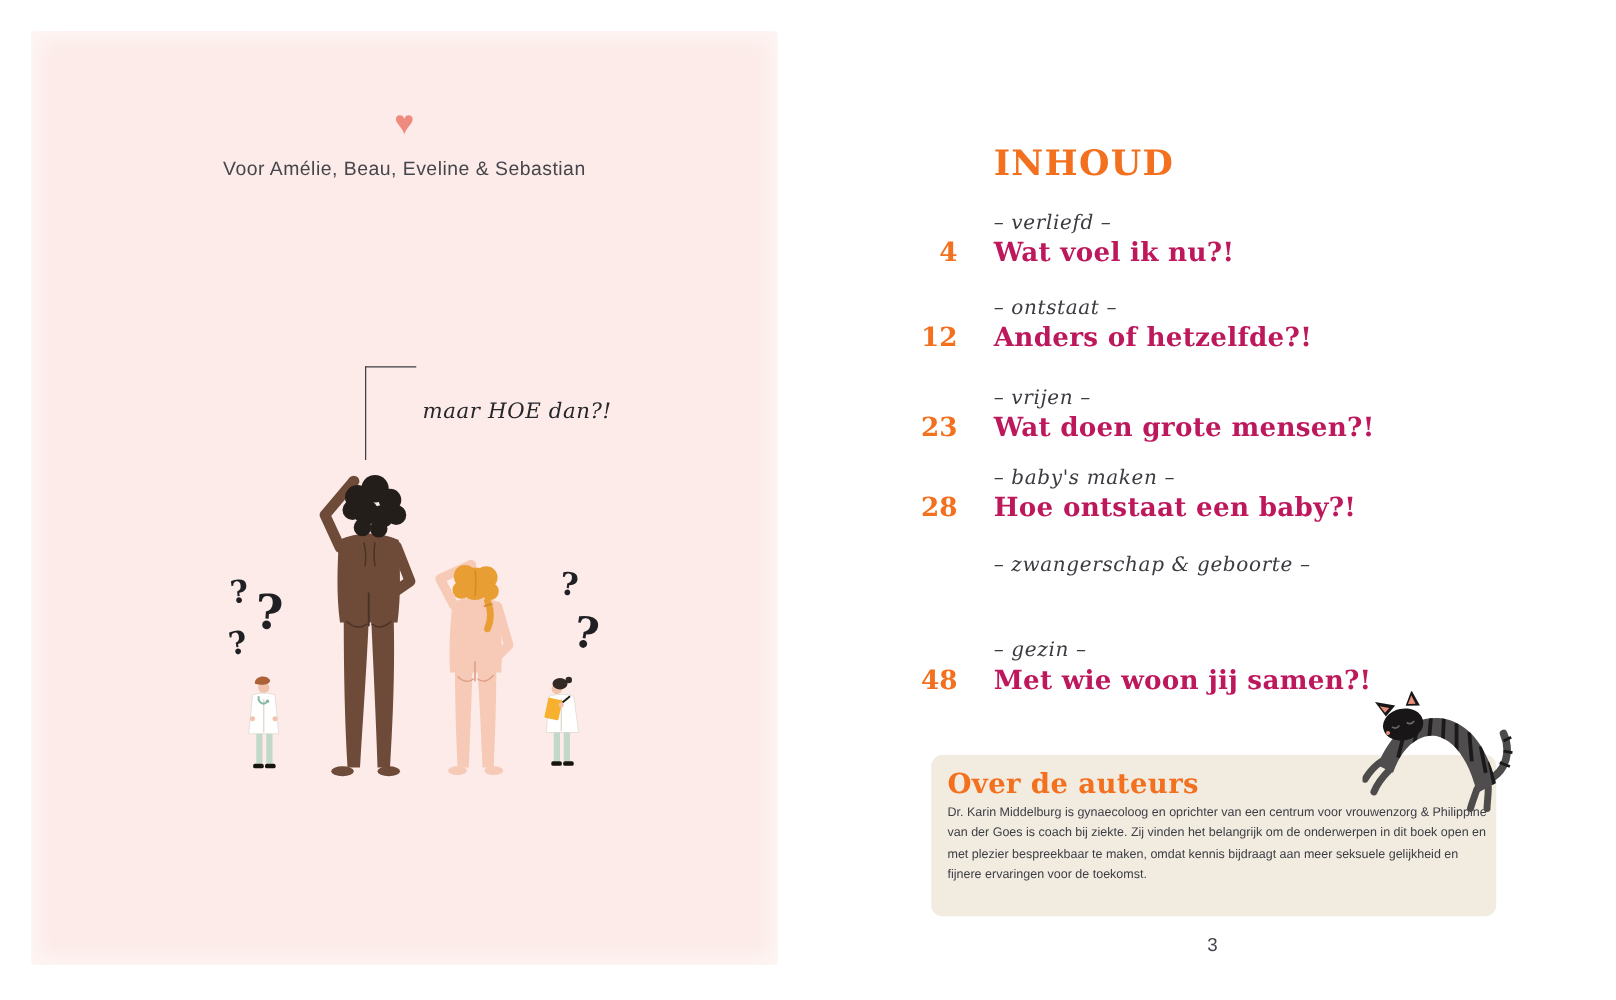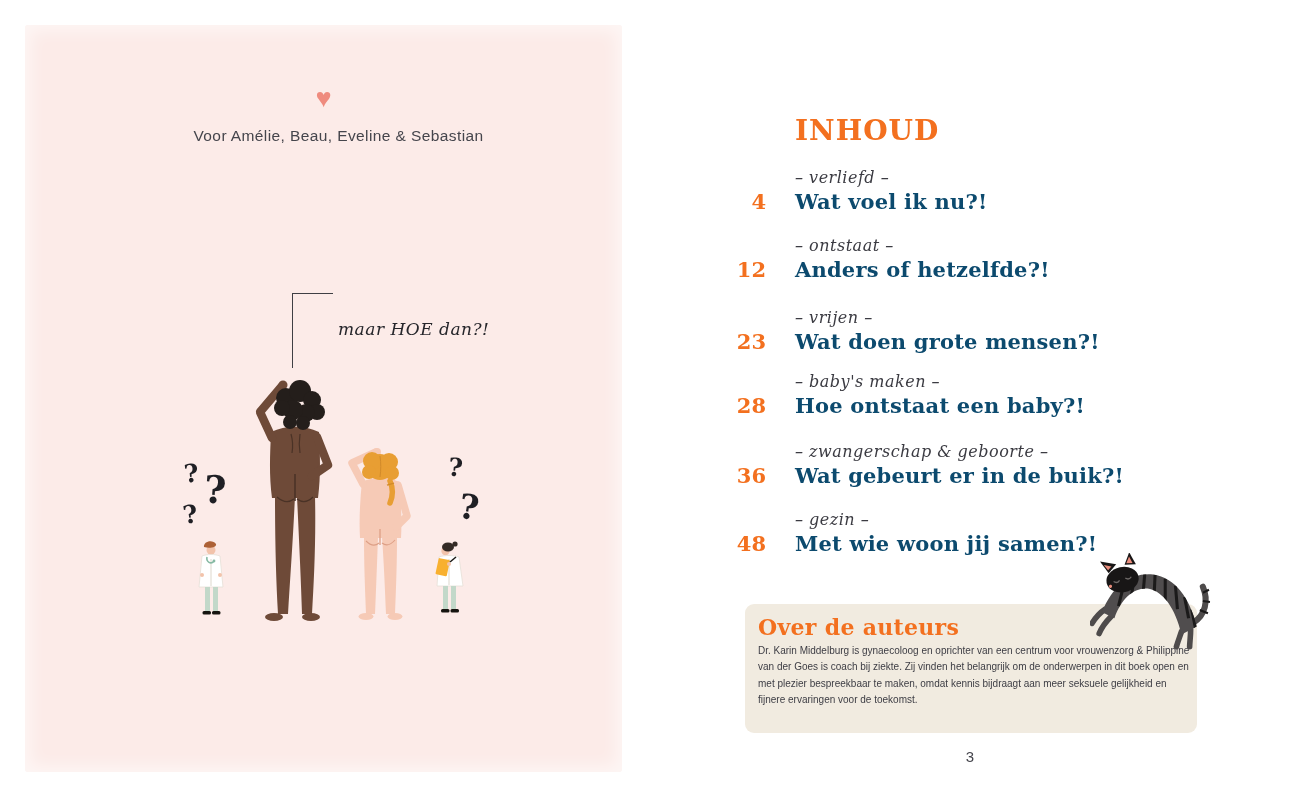--- a/index.html
+++ b/index.html
@@ -15,21 +15,21 @@
     position: absolute; left: 25px; top: 25px; width: 597px; height: 747px;
     background: #fcebe8; border-radius: 3px;
     box-shadow: inset 0 0 16px 6px rgba(255,255,255,0.55);
   }
   .heart {
     position: absolute; left: 0; top: 60px; width: 597px;
     text-align: center; font-size: 27px; color: #ef8b7e; line-height: 1;
   }
   .dedication {
     position: absolute; left: 0; top: 102px; width: 597px;
-    text-align: center; font-size: 15.5px; letter-spacing: 0.4px; color: #45454c; margin-left: 15px;
+    text-align: center; font-size: 15.5px; letter-spacing: 0.4px; color: #45454c;
   }
   .annotation {
     position: absolute; left: 313px; top: 258px;
     font-family: "DejaVu Serif", serif; font-style: italic;
     font-size: 17px; color: #26262b; letter-spacing: 0.5px; margin-top: 36px;
   }
   .annotation-line {
     position: absolute; left: 267px; top: 268px; width: 41px; height: 75px;
     border-top: 1.6px solid #3f3f44; border-left: 1.6px solid #3f3f44;
   }
@@ -54,21 +54,21 @@
   .toc-entry { position: absolute; left: 50px; width: 540px; }
   .toc-cat {
     margin-left: 95px; font-family: "DejaVu Serif", serif; font-style: italic;
     font-size: 16px; color: #3b3b42; letter-spacing: 0.5px; line-height: 20px;
   }
   .toc-row { display: flex; align-items: baseline; margin-top: 2px; }
   .toc-num {
     width: 66px; text-align: right; font-size: 21px; color: #f3701f; line-height: 24px;
   }
   .toc-heading {
-    margin-left: 29px; font-size: 21px; color: #0c4a6e; line-height: 24px;
+    margin-left: 29px; font-size: 21px; color: #be185d; line-height: 24px;
     letter-spacing: 0.2px;
   }
   .e1 { top: 143px; } .e2 { top: 211px; } .e3 { top: 283px; }
   .e4 { top: 347px; } .e5 { top: 417px; } .e6 { top: 485px; }
 
   .about-box {
     position: absolute; left: 95px; top: 579px; width: 452px; min-height: 129px;
     background: #f1ebe0; border-radius: 9px; padding: 10px 14px 12px 13px;
   }
   .about-title { font-size: 22px; color: #f3701f; margin-bottom: 3px; letter-spacing: 0.3px; }
@@ -219,24 +219,20 @@
     </div>
     <div class="toc-entry e4">
       <div class="toc-cat">– baby's maken –</div>
       <div class="toc-row">
         <span class="toc-num slab">28</span>
         <span class="toc-heading slab">Hoe ontstaat een baby?!</span>
       </div>
     </div>
     <div class="toc-entry e5">
       <div class="toc-cat">– zwangerschap &amp; geboorte –</div>
-      <div class="toc-row">
-        <span class="toc-num slab">36</span>
-        <span class="toc-heading slab">Wat gebeurt er in de buik?!</span>
-      </div>
     </div>
     <div class="toc-entry e6">
       <div class="toc-cat">– gezin –</div>
       <div class="toc-row">
         <span class="toc-num slab">48</span>
         <span class="toc-heading slab">Met wie woon jij samen?!</span>
       </div>
     </div>
 
     <div class="about-box">

